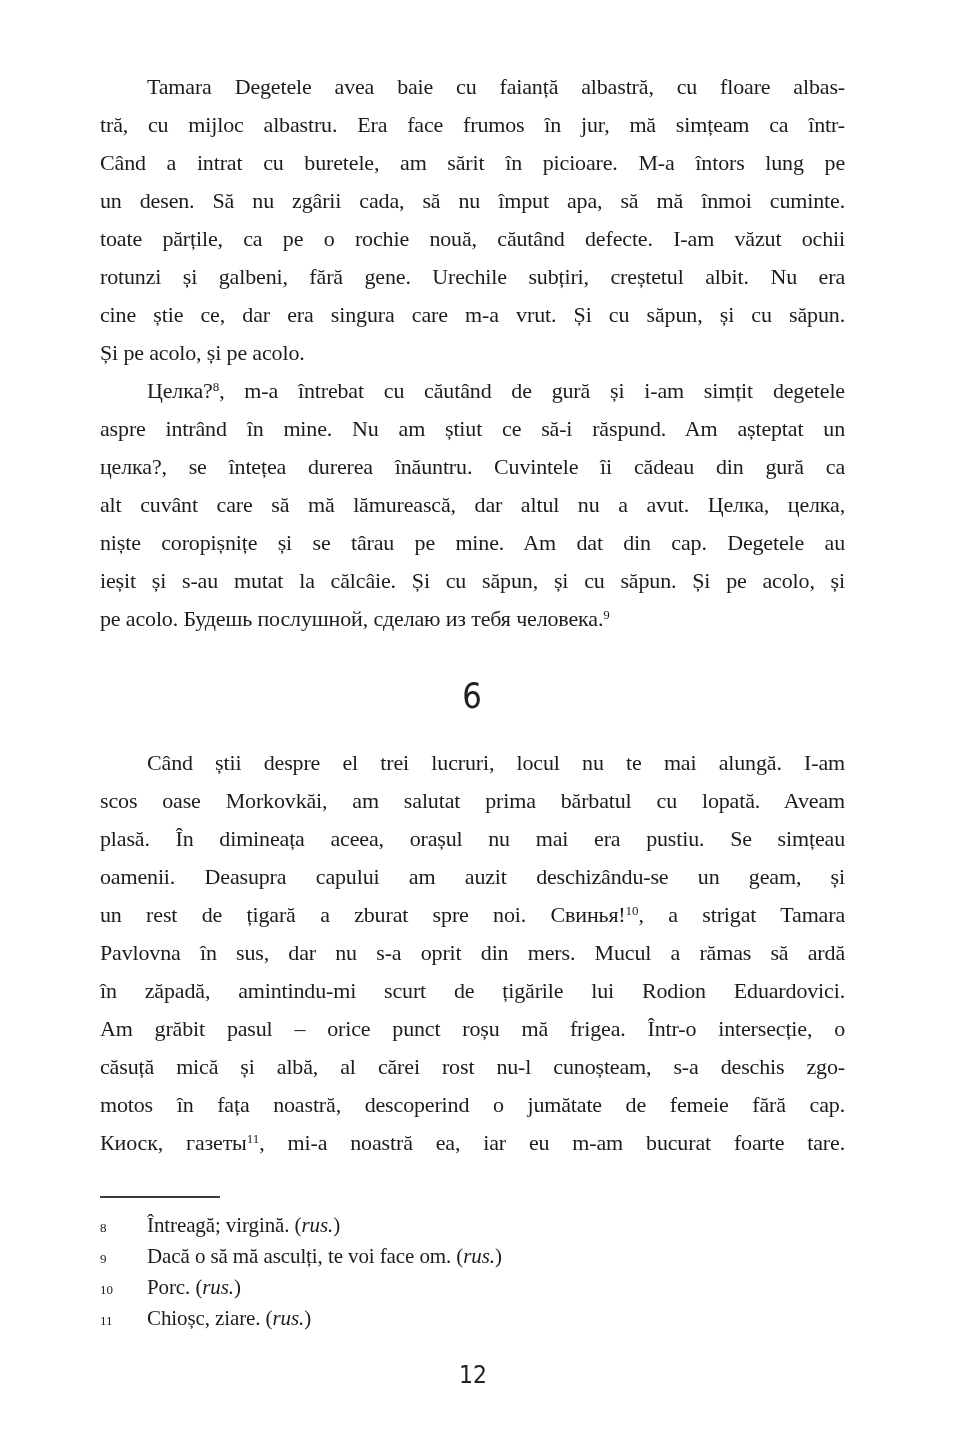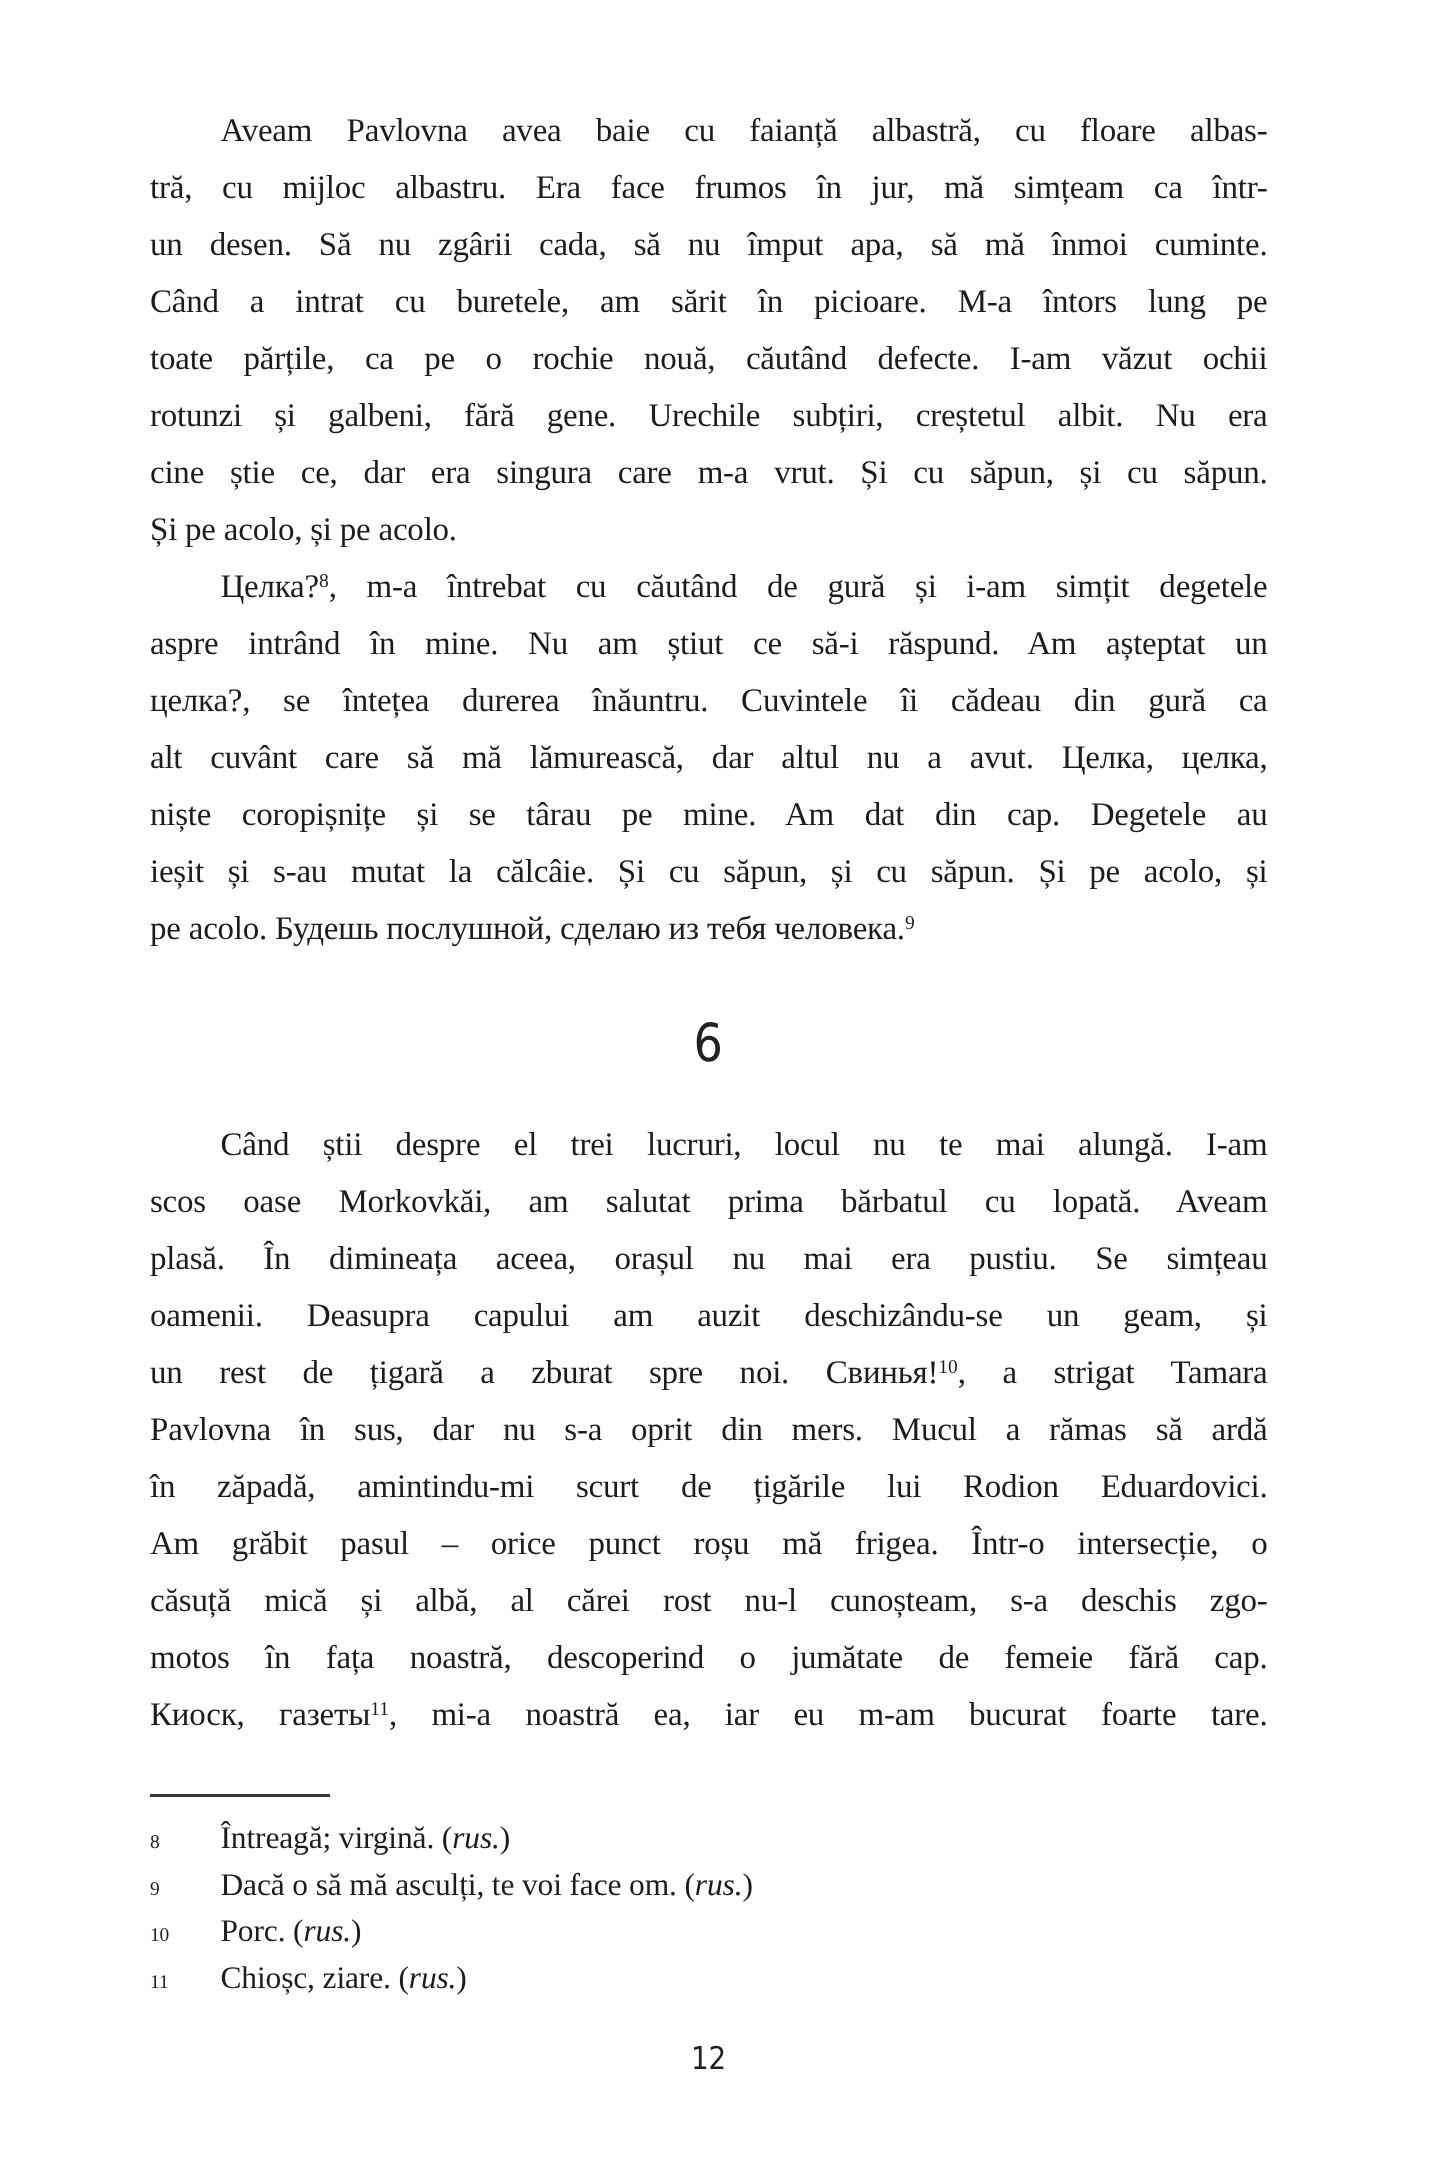--- a/index.html
+++ b/index.html
@@ -68,35 +68,35 @@
     padding-top: 3px;
   }
   .fn-italic { font-style: italic; }
   .page-number {
     position: absolute;
     left: 100px;
     top: 1360px;
     width: 745px;
     text-align: center;
     font-family: "DejaVu Sans", "Liberation Sans", sans-serif;
-    font-size: 21px;
+    font-size: 25px;
     color: #222;
   }
 </style>
 </head>
 <body>
 
 <div class="page">
   <div class="text-block">
 
     <div class="para">
-      <div class="line first">Aveam Pavlovna avea baie cu faianță albastră, cu floare albas-</div>
+      <div class="line first">Tamara Degetele avea baie cu faianță albastră, cu floare albas-</div>
       <div class="line">tră, cu mijloc albastru. Era face frumos în jur, mă simțeam ca într-</div>
+      <div class="line">Când a intrat cu buretele, am sărit în picioare. M-a întors lung pe</div>
       <div class="line">un desen. Să nu zgârii cada, să nu împut apa, să mă înmoi cuminte.</div>
-      <div class="line">Când a intrat cu buretele, am sărit în picioare. M-a întors lung pe</div>
       <div class="line">toate părțile, ca pe o rochie nouă, căutând defecte. I-am văzut ochii</div>
       <div class="line">rotunzi și galbeni, fără gene. Urechile subțiri, creștetul albit. Nu era</div>
       <div class="line">cine știe ce, dar era singura care m-a vrut. Și cu săpun, și cu săpun.</div>
       <div class="line last-left">Și pe acolo, și pe acolo.</div>
     </div>
 
     <div class="para">
       <div class="line first"><span>Целка?</span><sup class="fn-ref">8</sup><span>, m-a întrebat cu căutând de gură și i-am simțit degetele</span></div>
       <div class="line">aspre intrând în mine. Nu am știut ce să-i răspund. Am așteptat un</div>
       <div class="line">целка?, se întețea durerea înăuntru. Cuvintele îi cădeau din gură ca</div>

